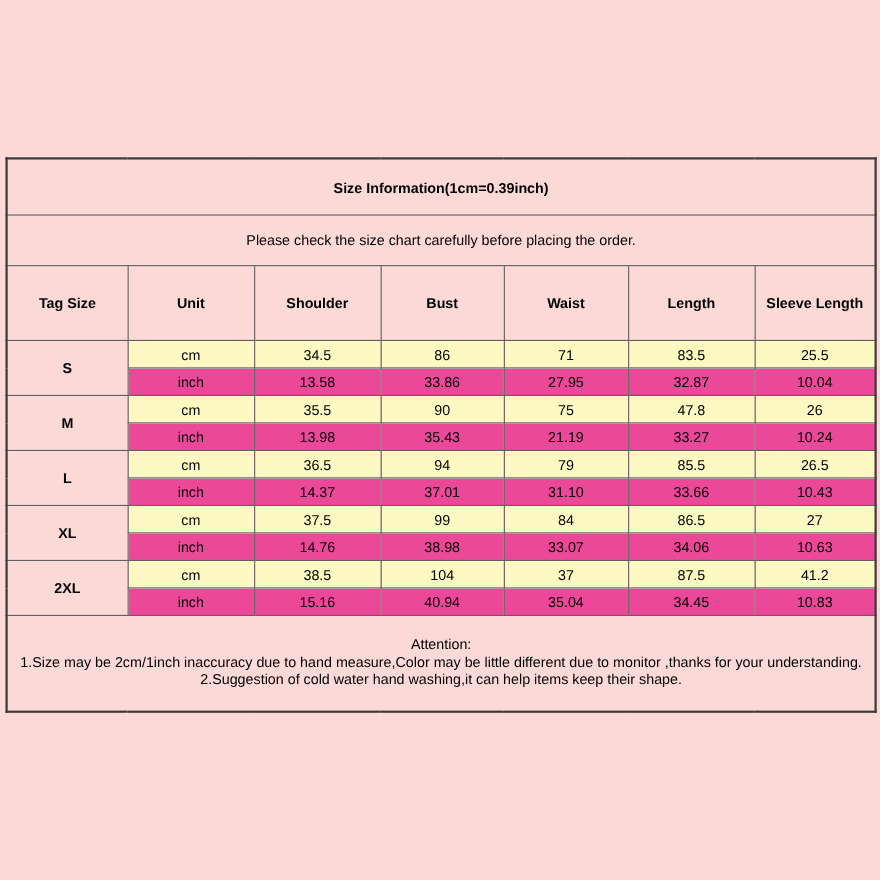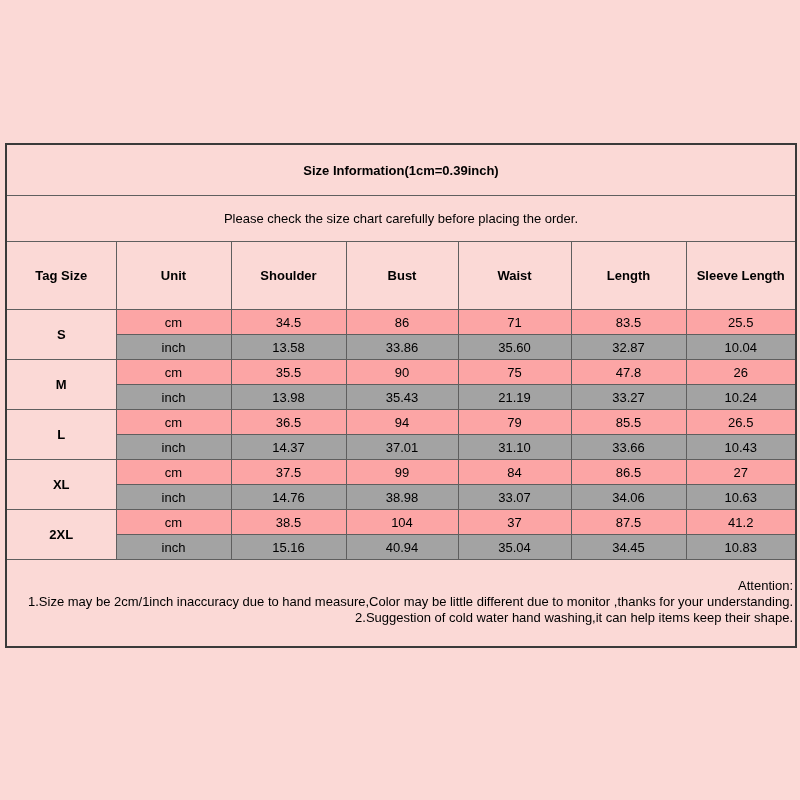--- a/index.html
+++ b/index.html
@@ -52,35 +52,35 @@
     font-weight: bold;
     background: #fbd9d6;
     margin-left: 48px;
   }
   tr.data-row td { height: 24px; }
   td.size-cell {
     background: #fbd9d6;
     font-weight: bold;
     font-size: 14px;
   }
-  td.cm-cell { background: #fca5a5; }
-  td.inch-cell { background: #a3a3a3; }
+  td.cm-cell { background: #fef9c3; }
+  td.inch-cell { background: #ec4899; }
   td.notes-cell {
     height: 86px;
     text-align: left;
     vertical-align: bottom;
     background: #fbd9d6;
   }
   .notes-block {
     padding: 0 2px 3px 2px;
     font-size: 13px;
     line-height: 16px;
     white-space: normal;
   }
-  .notes-block div { white-space: nowrap; text-align: right; }
+  .notes-block div { white-space: nowrap; }
 </style>
 </head>
 <body>
 
 <div class="size-chart-wrap">
   <table class="size-chart">
     <colgroup>
       <col style="width:110px">
         <col style="width:115px">
         <col style="width:115px">
@@ -115,21 +115,21 @@
       <td class="cm-cell">34.5</td>
       <td class="cm-cell">86</td>
       <td class="cm-cell">71</td>
       <td class="cm-cell">83.5</td>
       <td class="cm-cell">25.5</td>
     </tr>
     <tr class="data-row">
       <td class="inch-cell">inch</td>
       <td class="inch-cell">13.58</td>
       <td class="inch-cell">33.86</td>
-      <td class="inch-cell">35.60</td>
+      <td class="inch-cell">27.95</td>
       <td class="inch-cell">32.87</td>
       <td class="inch-cell">10.04</td>
     </tr>
 
     <tr class="data-row">
       <td class="size-cell" rowspan="2">M</td>
       <td class="cm-cell">cm</td>
       <td class="cm-cell">35.5</td>
       <td class="cm-cell">90</td>
       <td class="cm-cell">75</td>

